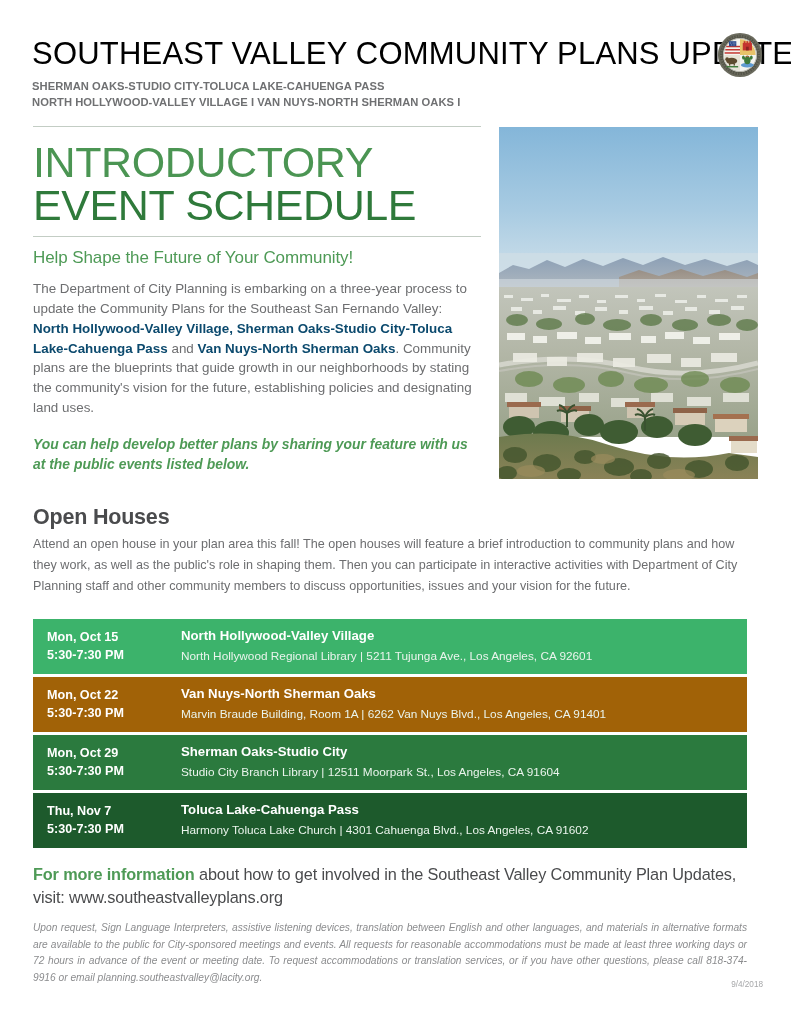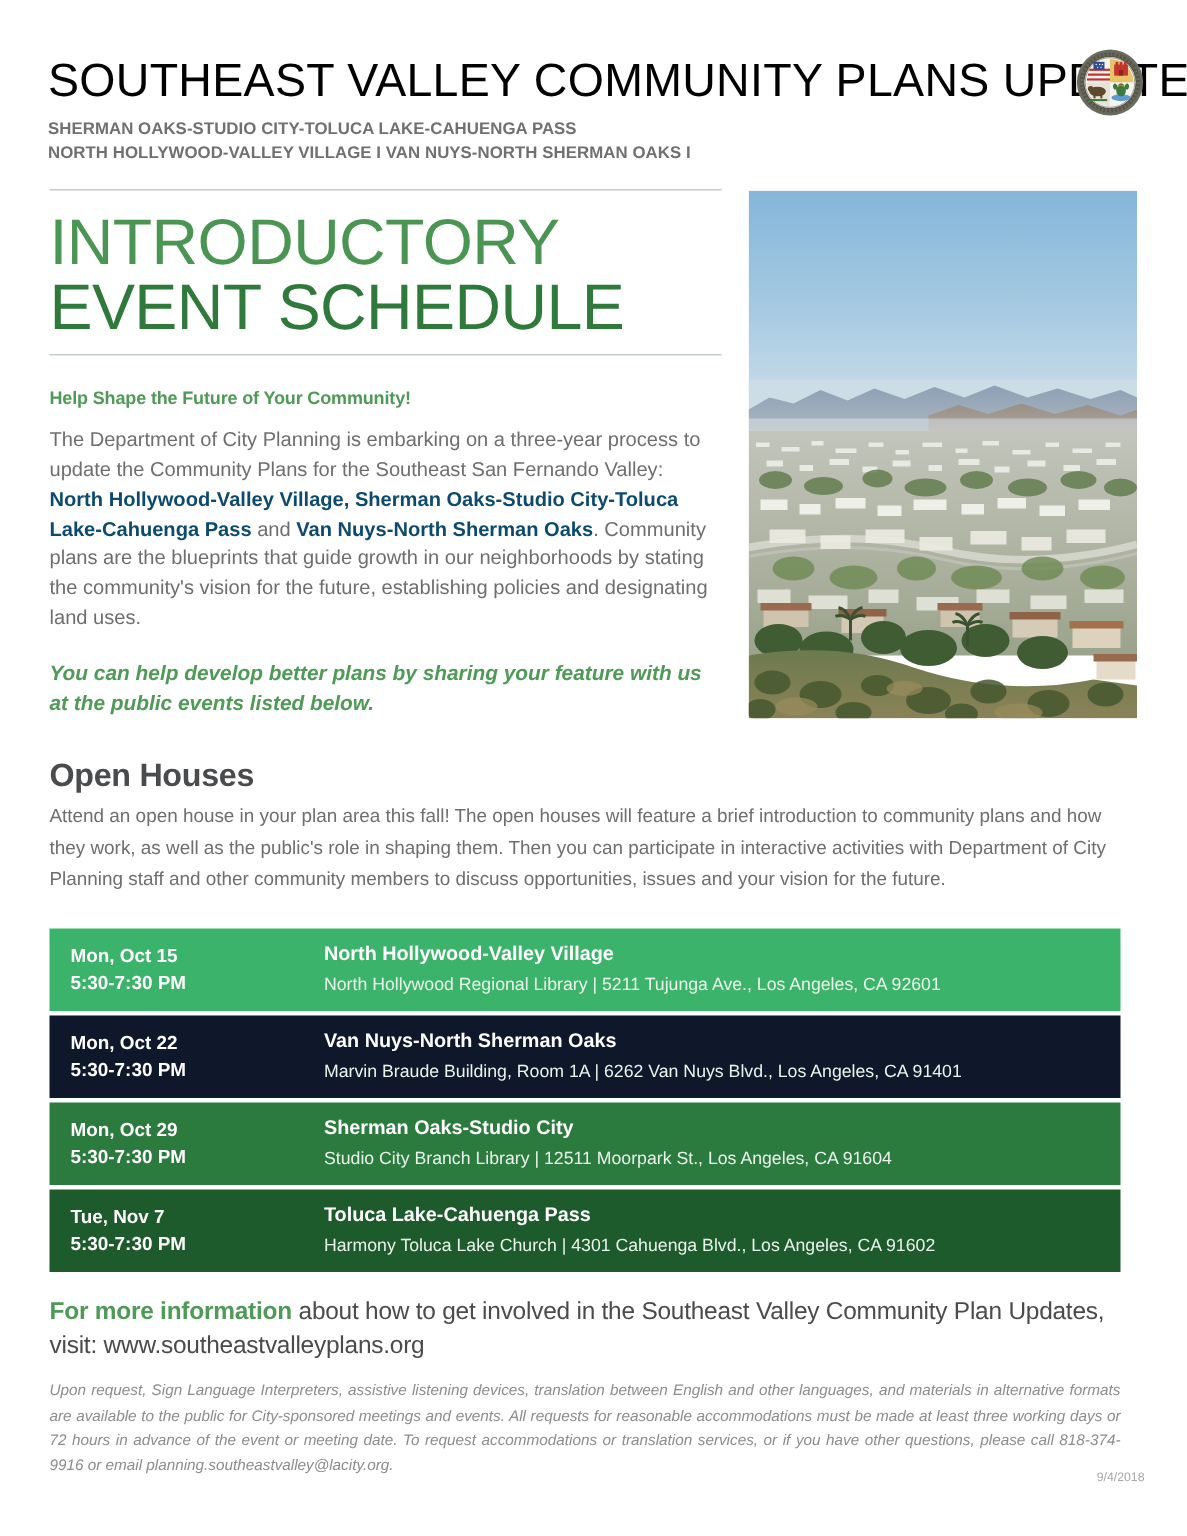--- a/index.html
+++ b/index.html
@@ -89,23 +89,23 @@
     font-weight: 400;
   }
   .rule2 {
     height: 1px;
     background: #c3cdc4;
     width: 100%;
     margin-top: 10px;
   }
 
   .help-head {
-    margin-top: 21px;
-    font-size: 12px;
-    font-weight: bold;
+    margin-top: 11px;
+    font-size: 17px;
+    font-weight: normal;
     color: #4e9a56;
     letter-spacing: -0.1px;
   }
 
   .body-para {
     margin-top: 11px;
     font-size: 13.4px;
     line-height: 1.48;
     color: #6d6e70;
   }
@@ -160,21 +160,20 @@
     width: 714px;
   }
   .row {
     height: 55px;
     margin-bottom: 3px;
     display: flex;
     align-items: center;
     color: #ffffff;
     box-sizing: border-box;
     padding-left: 14px;
-    gap: 35px;
   }
   .row:last-child { margin-bottom: 0; }
   .row .when {
     width: 134px;
     flex: 0 0 134px;
     font-size: 12.6px;
     font-weight: bold;
     line-height: 1.42;
   }
   .row .info { flex: 1 1 auto; }
@@ -489,21 +488,21 @@
       <div class="row" style="background: rgb(60, 179, 107);">
         <div class="when">
           <div>Mon, Oct 15</div>
           <div>5:30-7:30 PM</div>
         </div>
         <div class="info">
           <div class="area">North Hollywood-Valley Village</div>
           <div class="venue">North Hollywood Regional Library | 5211 Tujunga Ave., Los Angeles, CA 92601</div>
         </div>
       </div>
-      <div class="row" style="background: #0f172a;">
+      <div class="row" style="background: #a16207;">
         <div class="when">
           <div>Mon, Oct 22</div>
           <div>5:30-7:30 PM</div>
         </div>
         <div class="info">
           <div class="area">Van Nuys-North Sherman Oaks</div>
           <div class="venue">Marvin Braude Building, Room 1A | 6262 Van Nuys Blvd., Los Angeles, CA 91401</div>
         </div>
       </div>
       <div class="row" style="background: rgb(43, 122, 62);">
@@ -511,21 +510,21 @@
           <div>Mon, Oct 29</div>
           <div>5:30-7:30 PM</div>
         </div>
         <div class="info">
           <div class="area">Sherman Oaks-Studio City</div>
           <div class="venue">Studio City Branch Library | 12511 Moorpark St., Los Angeles, CA 91604</div>
         </div>
       </div>
       <div class="row" style="background: rgb(29, 90, 44);">
         <div class="when">
-          <div>Tue, Nov 7</div>
+          <div>Thu, Nov 7</div>
           <div>5:30-7:30 PM</div>
         </div>
         <div class="info">
           <div class="area">Toluca Lake-Cahuenga Pass</div>
           <div class="venue">Harmony Toluca Lake Church | 4301 Cahuenga Blvd., Los Angeles, CA 91602</div>
         </div>
       </div>
     </div>
 
   <div class="more-info"><b>For more information</b><span> about how to get involved in the Southeast Valley Community Plan Updates, visit: www.southeastvalleyplans.org</span></div>

